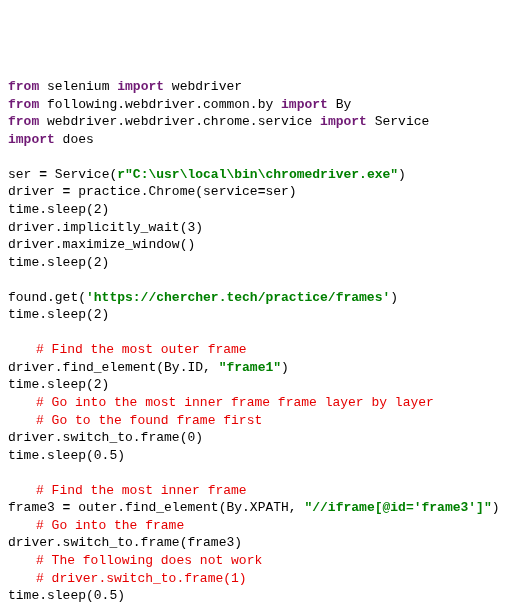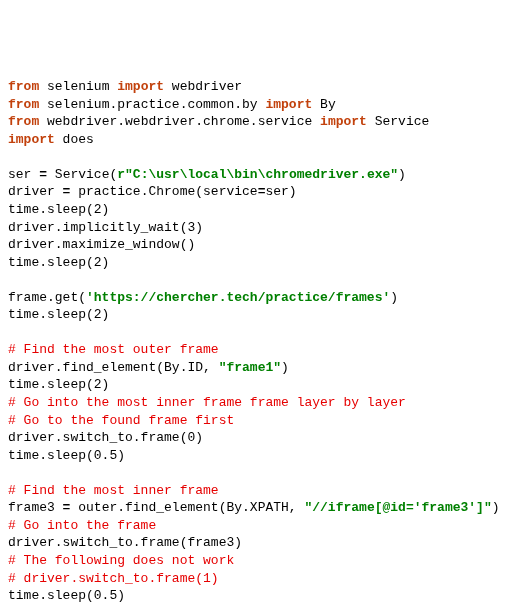--- a/index.html
+++ b/index.html
@@ -7,43 +7,43 @@
     padding: 8px;
     background: #ffffff;
     font-family: "Courier New", Courier, monospace;
     font-size: 13px;
     line-height: 1.35;
     white-space: pre;
     color: #000000;
     width: 513px;
     box-sizing: border-box;
   }
-  .kw { color: #c2410c; font-weight: bold; }
+  .kw { color: #701a75; font-weight: bold; }
   .str { color: #008000; font-weight: bold; }
-  .cmt { color: #e60000; }
+  .cmt { color: #e60000; margin-left: 28px; }
   .op { font-weight: bold; }
 </style>
 </head>
 <body>
 
 
 
 <div><span><span class="kw">from</span><span> selenium </span><span class="kw">import</span><span> webdriver</span></span>
-<span><span class="kw">from</span><span> selenium.practice.common.by </span><span class="kw">import</span><span> By</span></span>
+<span><span class="kw">from</span><span> following.webdriver.common.by </span><span class="kw">import</span><span> By</span></span>
 <span><span class="kw">from</span><span> webdriver.webdriver.chrome.service </span><span class="kw">import</span><span> Service</span></span>
 <span><span class="kw">import</span><span> does</span></span>
 
 <span><span>ser </span><span class="op">=</span><span> Service(</span><span class="str">r"C:\usr\local\bin\chromedriver.exe"</span><span>)</span></span>
 <span><span>driver </span><span class="op">=</span><span> practice.Chrome(service</span><span class="op">=</span><span>ser)</span></span>
 <span><span>time.sleep(2)</span></span>
 <span><span>driver.implicitly_wait(3)</span></span>
 <span><span>driver.maximize_window()</span></span>
 <span><span>time.sleep(2)</span></span>
 
-<span><span>frame.get(</span><span class="str">'https://chercher.tech/practice/frames'</span><span>)</span></span>
+<span><span>found.get(</span><span class="str">'https://chercher.tech/practice/frames'</span><span>)</span></span>
 <span><span>time.sleep(2)</span></span>
 
 <span><span class="cmt"># Find the most outer frame</span></span>
 <span><span>driver.find_element(By.ID, </span><span class="str">"frame1"</span><span>)</span></span>
 <span><span>time.sleep(2)</span></span>
 <span><span class="cmt"># Go into the most inner frame frame layer by layer</span></span>
 <span><span class="cmt"># Go to the found frame first</span></span>
 <span><span>driver.switch_to.frame(0)</span></span>
 <span><span>time.sleep(0.5)</span></span>
 

